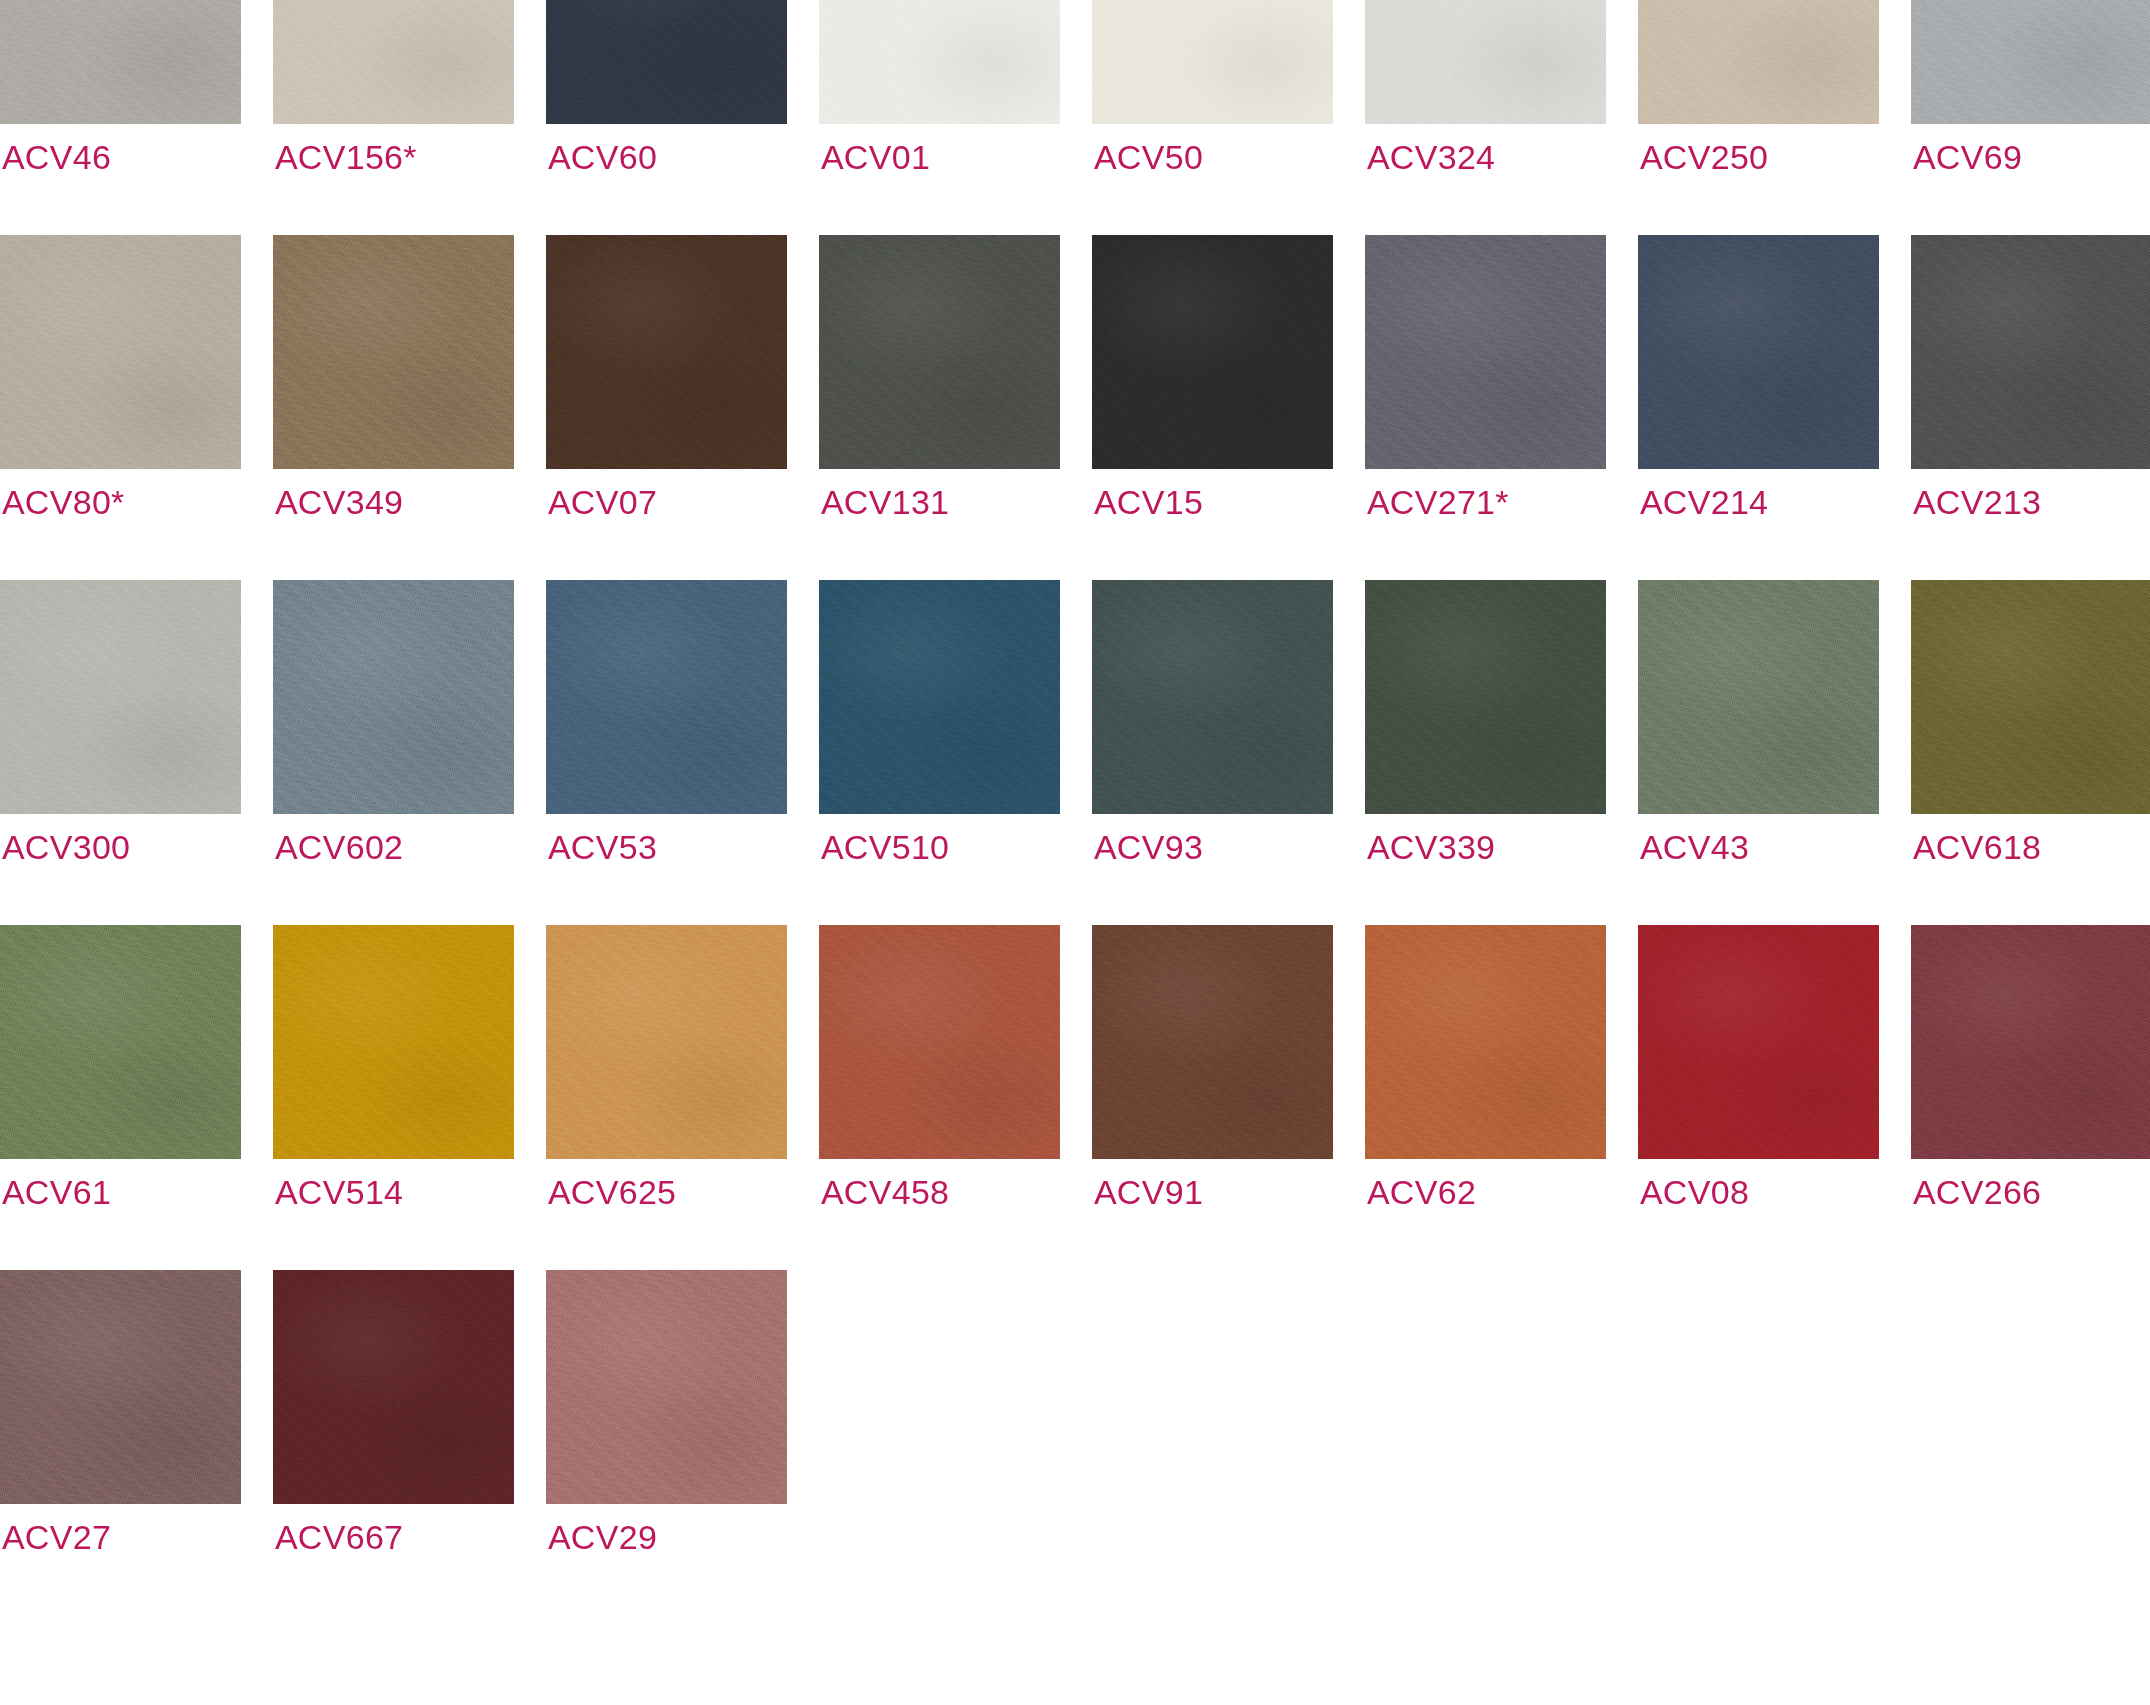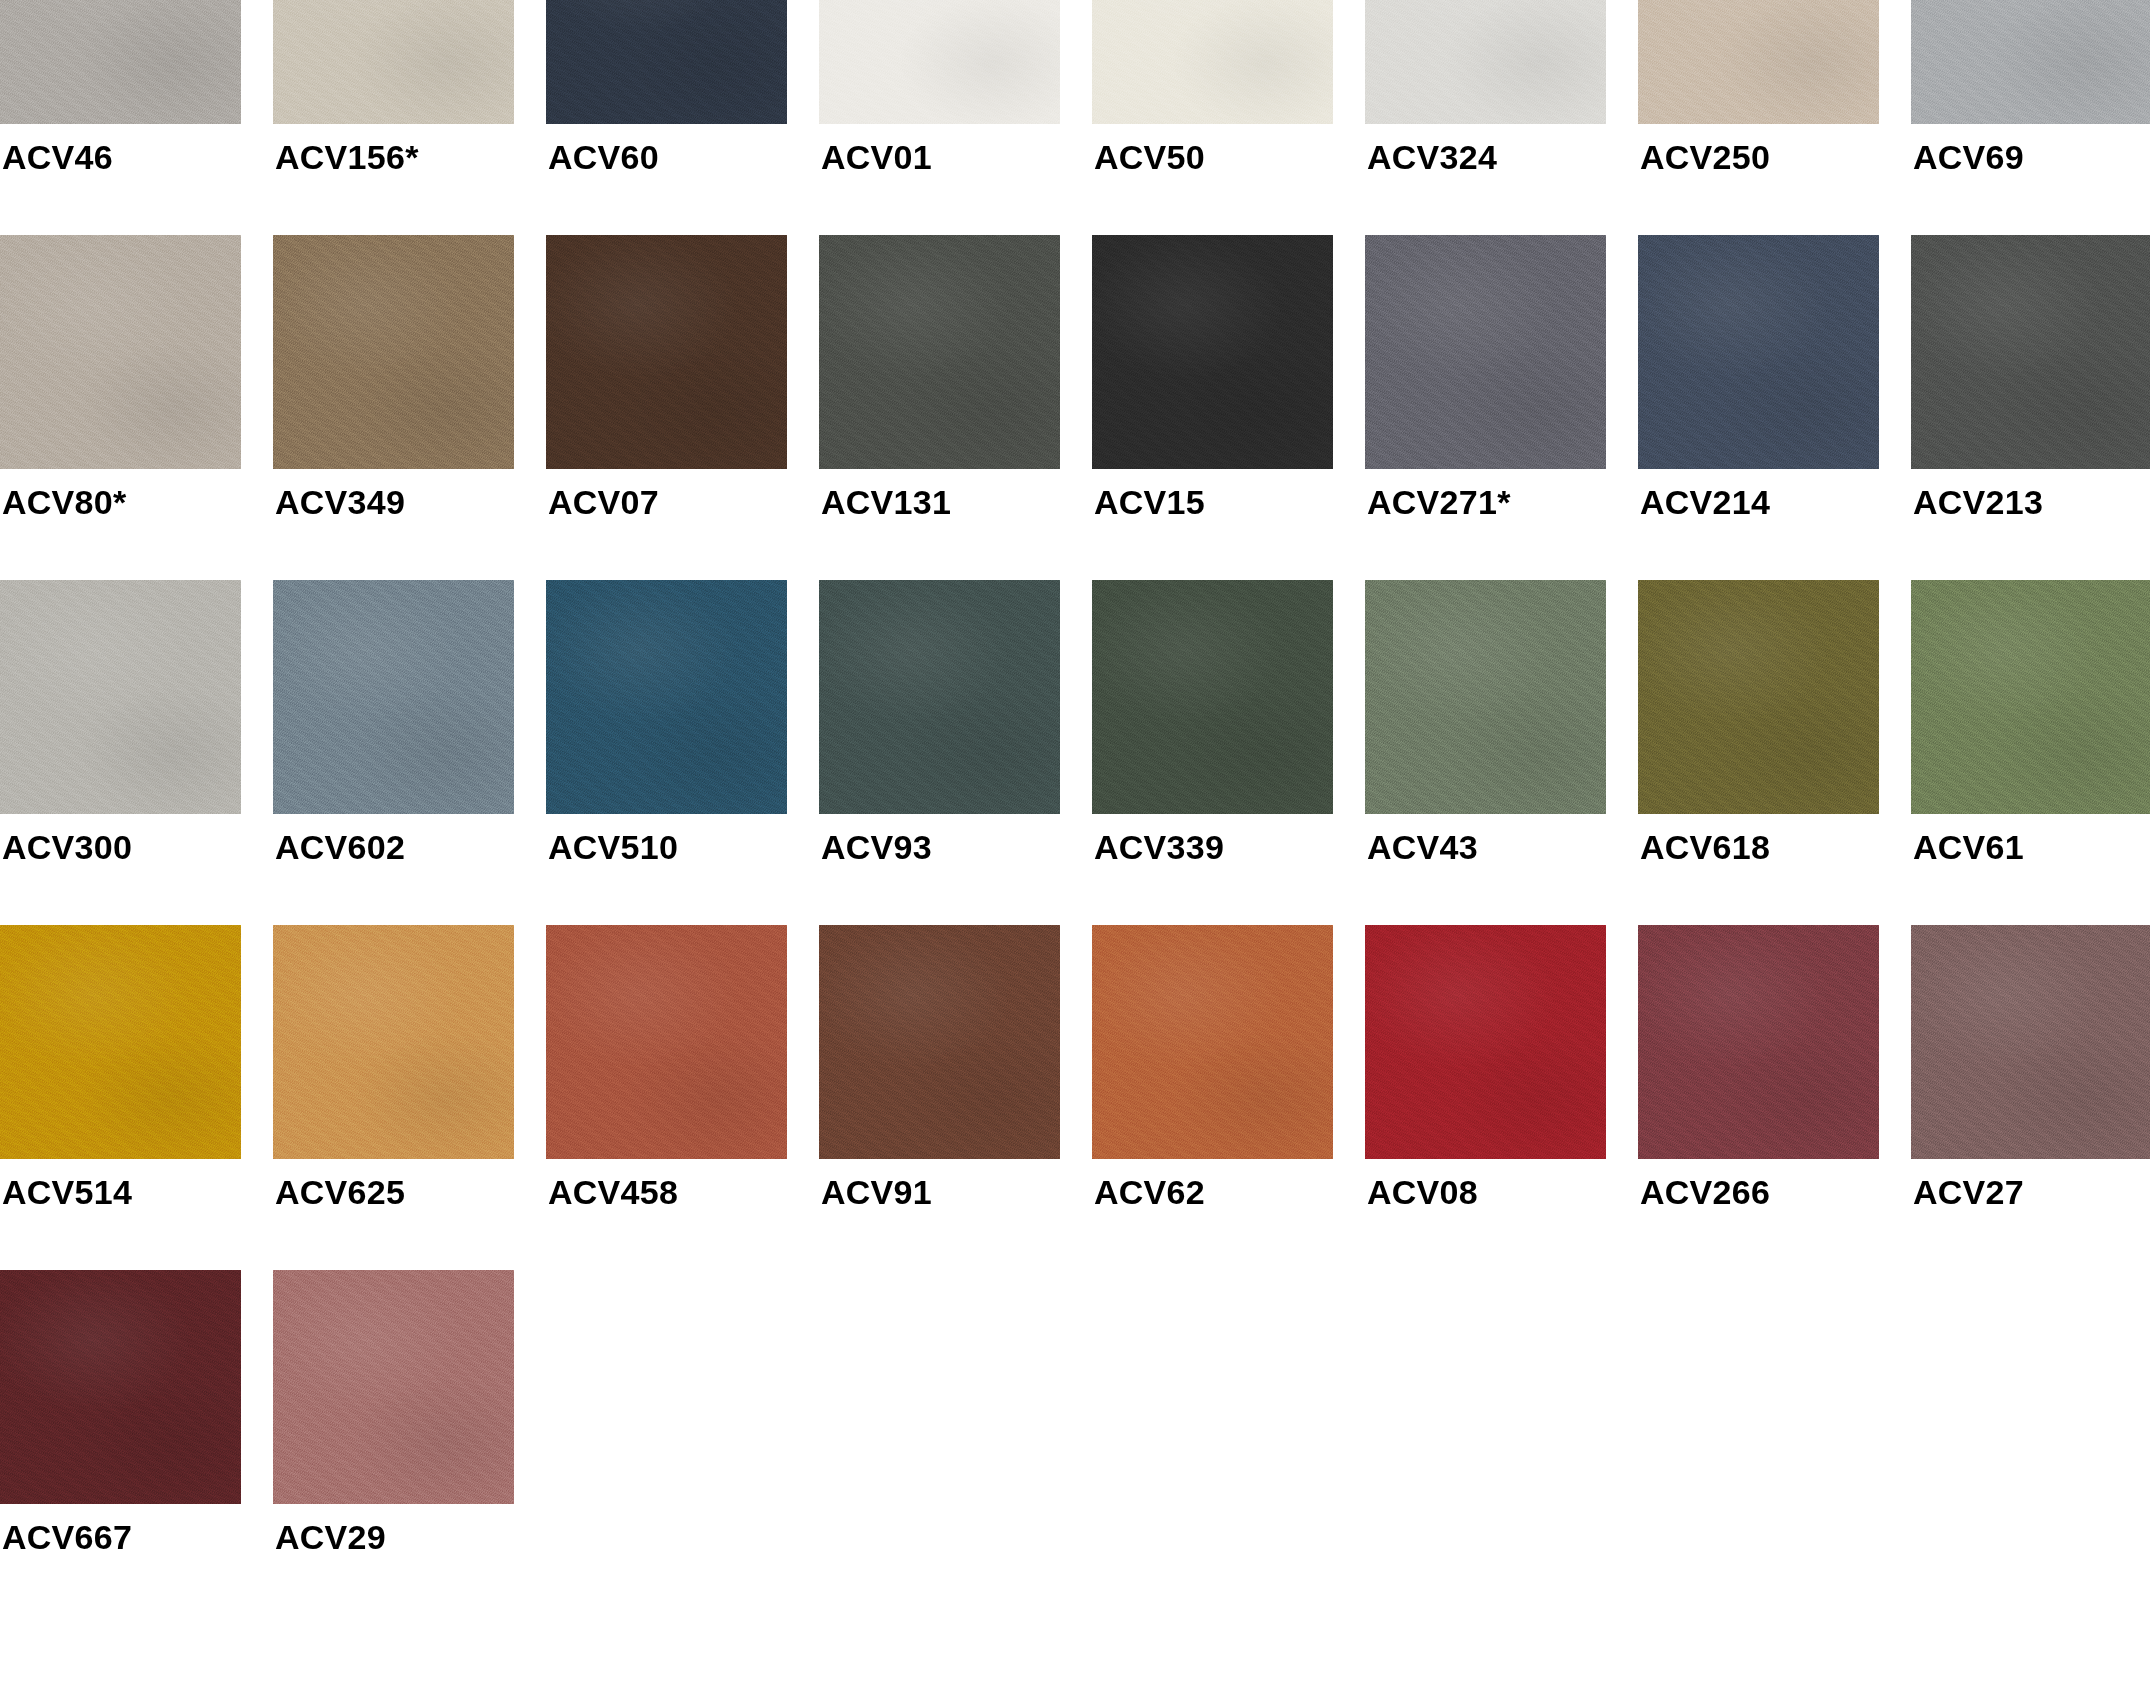--- a/index.html
+++ b/index.html
@@ -80,22 +80,22 @@
       radial-gradient(ellipse 55% 40% at 72% 74%, rgba(0,0,0,0.05), rgba(0,0,0,0) 72%);
     pointer-events: none;
   }
 
   .swatch-label {
     position: absolute;
     left: 1.9px;
     top: 250px;
     font-family: "Liberation Sans", sans-serif;
     font-size: 34px;
-    font-weight: 700;
-    color: #000000;
+    font-weight: 400;
+    color: #be185d;
     letter-spacing: 0.3px;
     white-space: nowrap;
     line-height: 1;
   }
 </style>
 </head>
 <body style="background: rgb(255, 255, 255);">
 
 <div id="swatch-sheet">
   <div class="swatch-grid">
@@ -165,20 +165,24 @@
       </div>
       <div class="swatch-cell">
         <div class="swatch-chip" style="background-color: rgb(182, 180, 174);"></div>
         <div class="swatch-label">ACV300</div>
       </div>
       <div class="swatch-cell">
         <div class="swatch-chip" style="background-color: rgb(114, 130, 141);"></div>
         <div class="swatch-label">ACV602</div>
       </div>
       <div class="swatch-cell">
+        <div class="swatch-chip" style="background-color: rgb(70, 97, 121);"></div>
+        <div class="swatch-label">ACV53</div>
+      </div>
+      <div class="swatch-cell">
         <div class="swatch-chip" style="background-color: rgb(42, 82, 104);"></div>
         <div class="swatch-label">ACV510</div>
       </div>
       <div class="swatch-cell">
         <div class="swatch-chip" style="background-color: rgb(65, 81, 79);"></div>
         <div class="swatch-label">ACV93</div>
       </div>
       <div class="swatch-cell">
         <div class="swatch-chip" style="background-color: rgb(66, 78, 65);"></div>
         <div class="swatch-label">ACV339</div>

